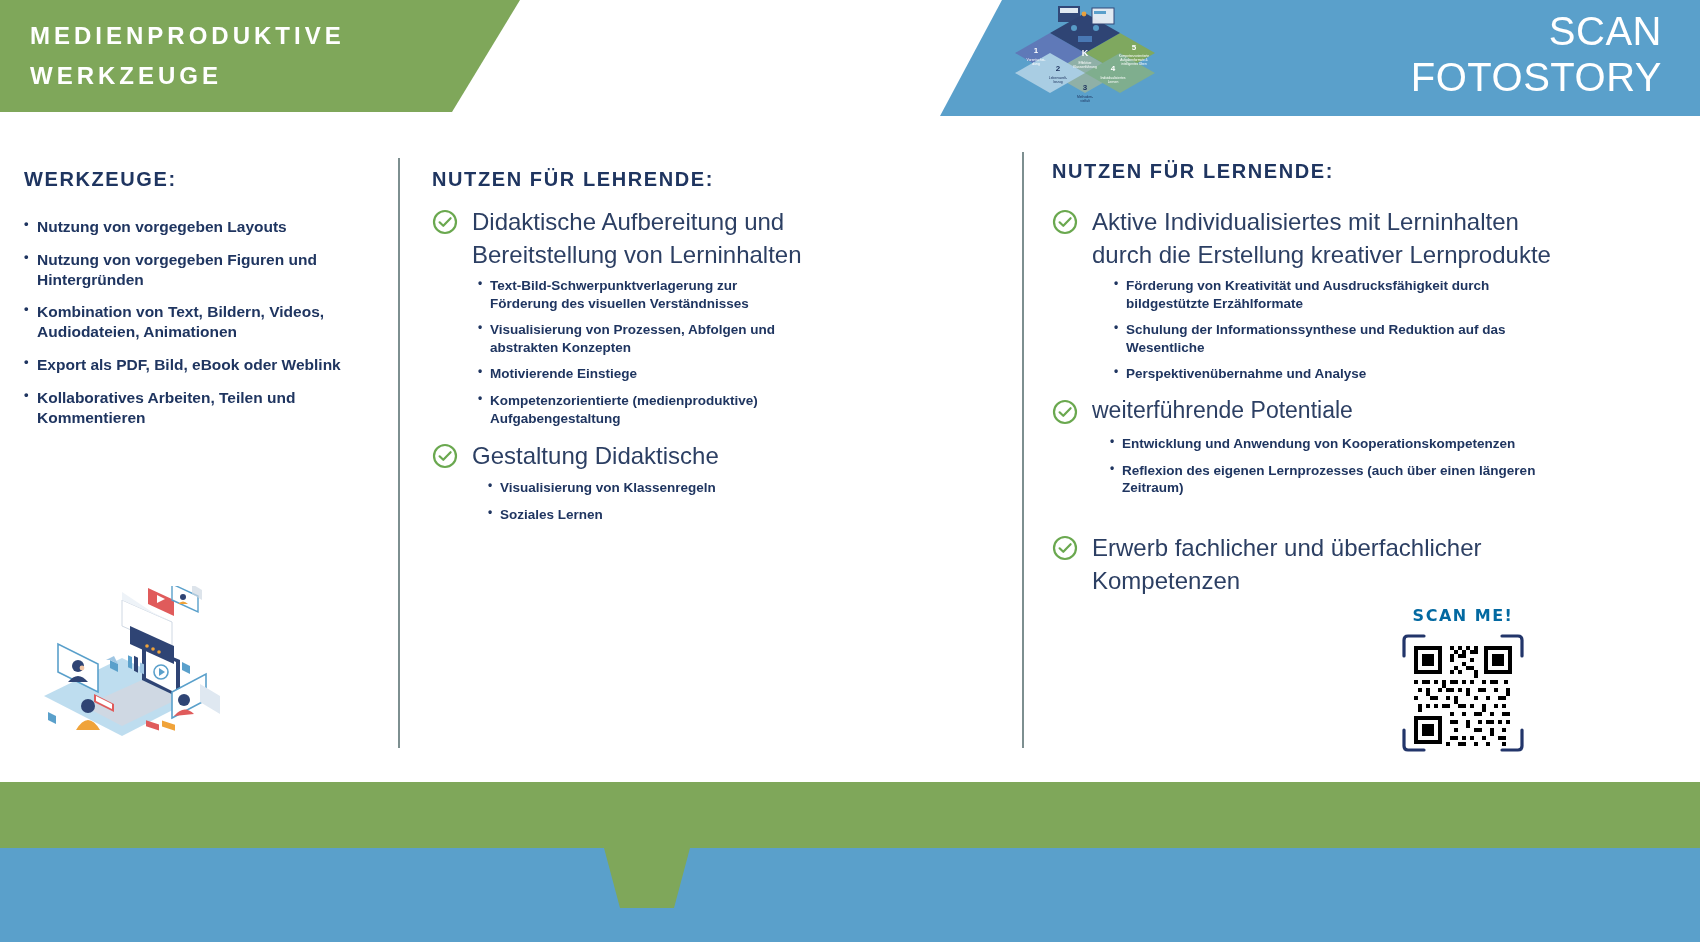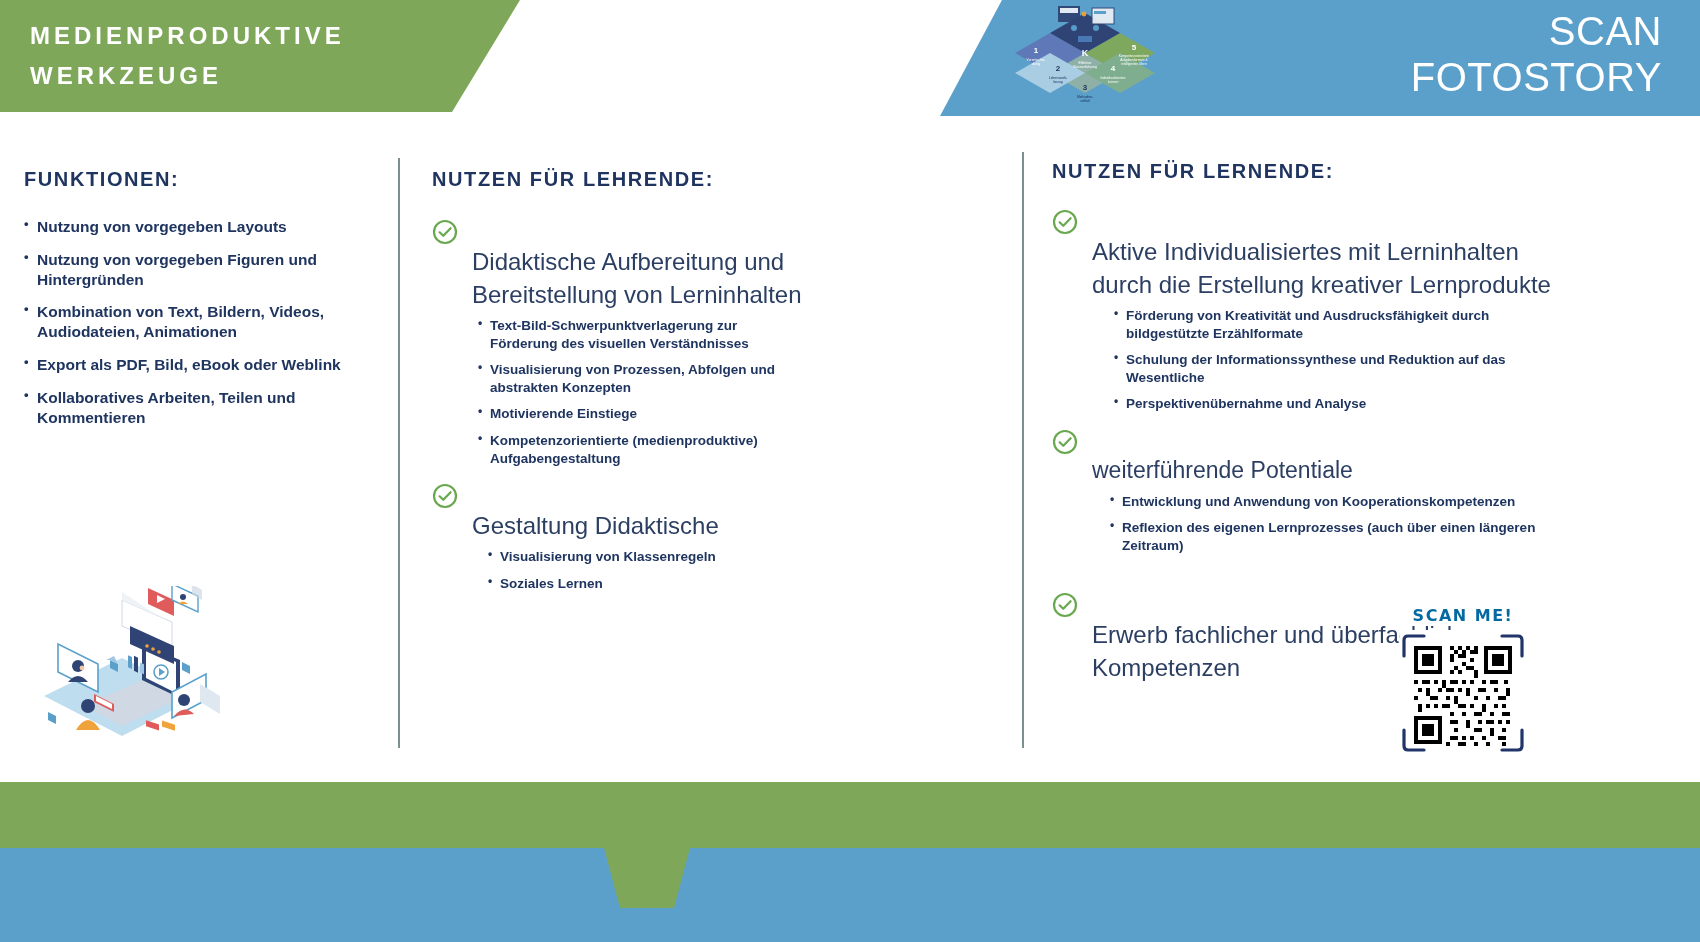--- a/index.html
+++ b/index.html
@@ -50,38 +50,38 @@
   
   .col{position:absolute;}
   .col-left{left:24px;top:168px;width:350px;}
   .col-mid{left:432px;top:168px;width:430px;}
   .col-right{left:1052px;top:160px;width:520px;}
 
   .col-head{
     font-weight:bold;font-size:20px;letter-spacing:1.6px;
     color:#1f3560;margin:0 0 26px 0;
   }
-  .col-head.mid{margin-bottom:24px;}
+  .col-head.mid{margin-bottom:14px;}
   .col-head.right{margin-bottom:22px;}
 
   
   .fn-list{list-style:none;margin:0;padding:0;}
   .fn-list li{
     position:relative;padding-left:13px;margin-bottom:13px;
     font-size:15.5px;font-weight:bold;line-height:1.28;color:#1f3560;
   }
   .fn-list li:before{
     content:"•";position:absolute;left:0;top:-1px;font-size:13px;color:#1f3560;
   }
 
   
   .check-item{display:flex;align-items:flex-start;margin-bottom:2px;}
   .check-ico{flex:0 0 auto;margin-right:14px;margin-top:4px;}
   .check-txt{
-    font-size:24px;font-weight:300;line-height:1.38;color:#2c3f63;margin-top:30px;
+    font-size:24px;font-weight:300;line-height:1.38;color:#2c3f63;
   }
   .check-txt.sm{font-size:23px;}
 
   .sub-list{list-style:none;margin:6px 0 12px 0;padding:0;}
   .sub-list li{
     position:relative;padding-left:12px;margin-bottom:9px;
     font-size:13.5px;font-weight:bold;line-height:1.3;color:#1f3560;
   }
   .sub-list li:before{
     content:"•";position:absolute;left:0;top:-1px;font-size:12px;color:#1f3560;
@@ -178,21 +178,21 @@
         <text x="85" y="66" font-family="Liberation Sans, sans-serif" font-size="3.4" fill="#ffffff" text-anchor="middle">Effektive</text>
         <text x="85" y="70" font-family="Liberation Sans, sans-serif" font-size="3.4" fill="#ffffff" text-anchor="middle">Klassenführung</text>
       </svg>
     </div>
   </div>
 
   <div class="divider div-1"></div>
   <div class="divider div-2"></div>
 
   <div class="col col-left">
-    <div class="col-head">FUNKTIONEN:</div>
+    <div class="col-head">WERKZEUGE:</div>
     <ul class="fn-list">
       <li>Nutzung von vorgegeben Layouts</li>
       <li>Nutzung von vorgegeben Figuren und Hintergründen</li>
       <li>Kombination von Text, Bildern, Videos, Audiodateien, Animationen</li>
       <li>Export als PDF, Bild, eBook oder Weblink</li>
       <li>Kollaboratives Arbeiten, Teilen und Kommentieren</li>
     </ul>
   </div>
 
   <div class="col col-mid">

